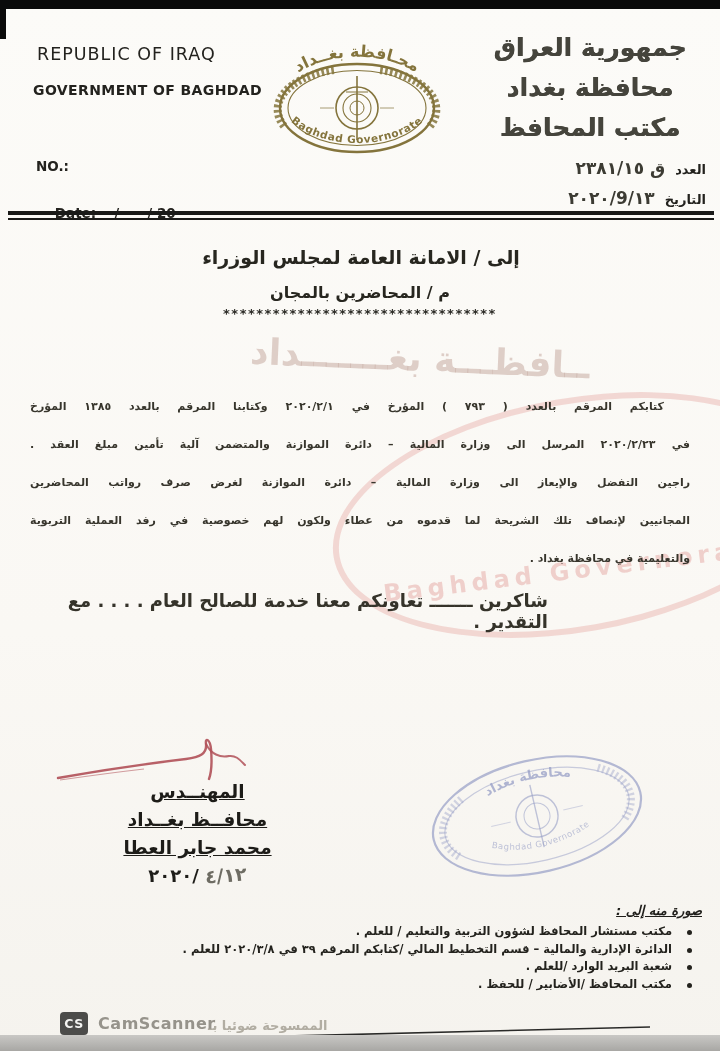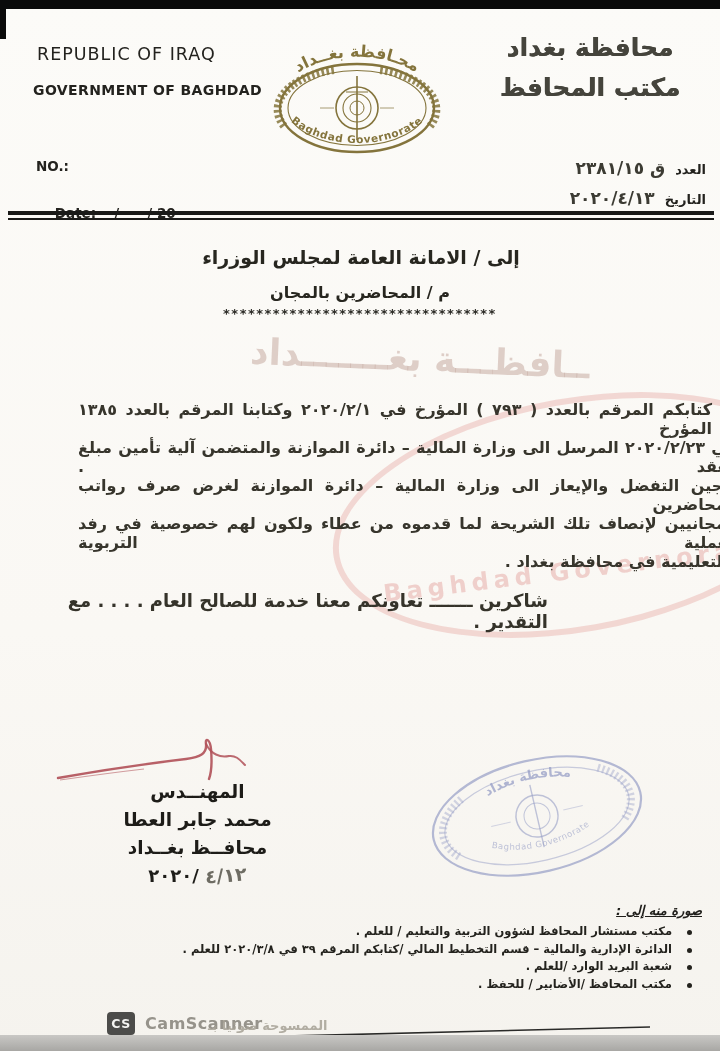--- a/index.html
+++ b/index.html
@@ -48,50 +48,50 @@
   
   .to-line{position:absolute;left:1px;width:720px;top:246px;text-align:center;direction:rtl;
     font-size:19px;font-weight:800;color:#27261f;}
   .subj-line{position:absolute;left:0;width:720px;top:283px;text-align:center;direction:rtl;
     font-size:16px;font-weight:800;color:#27261f;}
   .stars{position:absolute;left:0;width:720px;top:306px;text-align:center;
     font-size:13px;font-weight:700;letter-spacing:1.5px;color:#2c2b26;}
 
   
   .greeting{position:absolute;right:30px;top:354px;direction:rtl;font-size:19.5px;font-weight:700;color:#3a382f;}
-  .bline{position:absolute;left:30px;width:660px;direction:rtl;font-size:16px;font-weight:700;
-    color:#37352c;text-align:justify;white-space:normal;margin-left:48px;}
+  .bline{position:absolute;left:30px;width:660px;direction:rtl;font-size:11px;font-weight:700;
+    color:#37352c;text-align:justify;white-space:normal;}
   .bline.just{text-align-last:justify;}
   .bline.end{text-align:right;}
   .bline.ind{width:634px;}
   .closing{position:absolute;right:172px;top:590px;direction:rtl;font-size:18px;font-weight:700;color:#35332a;}
 
   
   .sig-scribble{position:absolute;left:48px;top:730px;}
   .sig-block{position:absolute;left:95px;top:778px;width:205px;text-align:center;direction:rtl;}
-  .sig-block div{font-size:18.5px;font-weight:800;color:#1d1c18;line-height:28px;letter-spacing:.5px;}
+  .sig-block div{font-size:18.5px;font-weight:800;color:#1d1c18;line-height:28px;letter-spacing:.5px;text-decoration:underline;}
   .sig-date{position:absolute;left:110px;top:864px;width:175px;text-align:center;direction:ltr;white-space:nowrap;}
   .sig-date .printed{font-size:18px;font-weight:800;color:#1d1c18;}
   .sig-date .hand{font-size:19px;font-weight:600;color:#6e6c63;margin-left:6px;display:inline-block;transform:rotate(-4deg);}
 
   
   .seal-svg{position:absolute;left:250px;top:18px;}
   .stamp-svg{position:absolute;left:410px;top:720px;opacity:.8;}
 
   
   .cc{position:absolute;right:18px;top:903px;width:620px;direction:rtl;text-align:right;}
   .cc-head{font-size:13px;font-weight:800;color:#1f1e1a;text-decoration:underline;margin-bottom:5px;font-style:italic;}
   .cc ul{list-style:none;margin:0;padding:0;}
   .cc li{position:relative;font-size:11.5px;font-weight:700;color:#23221d;line-height:17.5px;padding-right:30px;}
   .cc li::before{content:"";position:absolute;right:10px;top:7px;width:5px;height:5px;border-radius:50%;background:#23221d;}
 
   
   .cs-wrap{position:absolute;left:60px;top:1012px;height:26px;}
   .cs-box{display:inline-block;vertical-align:middle;width:28px;height:23px;background:#4c4c4a;border-radius:4px;
-    color:#f4f4f2;font-size:12.5px;font-weight:800;text-align:center;line-height:23px;letter-spacing:.5px;margin-left:47px;}
+    color:#f4f4f2;font-size:12.5px;font-weight:800;text-align:center;line-height:23px;letter-spacing:.5px;}
   .cs-name{display:inline-block;vertical-align:middle;margin-left:5px;font-size:16px;font-weight:700;color:#96938b;letter-spacing:.5px;}
   .cs-ar{position:absolute;left:148px;top:6px;direction:rtl;font-size:13px;font-weight:600;color:rgba(165,160,148,.85);white-space:nowrap;}
 </style>
 </head>
 <body>
 
 <div class="page">
 
   <div class="wm-arabic">ــافظـــة بغـــــــداد</div>
   <div class="wm-ellipse"></div>
@@ -124,28 +124,29 @@
     <line x1="107" y1="58" x2="107" y2="122" stroke="#84743c" stroke-width="1.6"></line>
     <line x1="96" y1="74" x2="118" y2="74" stroke="#84743c" stroke-width="1"></line>
     <line x1="70" y1="90" x2="84" y2="90" stroke="#84743c" stroke-width="1" opacity=".7"></line>
     <line x1="130" y1="90" x2="144" y2="90" stroke="#84743c" stroke-width="1" opacity=".7"></line>
     <text font-size="10.5" font-weight="bold" fill="#84743c" letter-spacing=".6">
       <textPath href="#sealBot" startOffset="50%" text-anchor="middle">Baghdad Governorate</textPath>
     </text>
   </svg>
 
   <div class="ar-callig">
+    <div>جمهورية العراق</div>
     <div>محافظة بغداد</div>
     <div>مكتب المحافظ</div>
   </div>
   <div class="ar-num">
     <span class="lbl">العدد</span><span class="val">ق ٢٣٨١/١٥</span>
   </div>
   <div class="ar-dt">
-    <span class="lbl">التاريخ</span><span class="val">٢٠٢٠/٤/١٣</span>
+    <span class="lbl">التاريخ</span><span class="val">٢٠٢٠/9/١٣</span>
   </div>
 
   <div class="rule"></div>
 
   <div class="to-line">إلى / الامانة العامة لمجلس الوزراء</div>
   <div class="subj-line">م / المحاضرين بالمجان</div>
   <div class="stars">*********************************</div>
 
   <div class="bline just ind" style="top:400px;">كتابكم المرقم بالعدد ( ٧٩٣ ) المؤرخ في ٢٠٢٠/٢/١ وكتابنا المرقم بالعدد ١٣٨٥ المؤرخ</div>
   <div class="bline just" style="top:438px;">في ٢٠٢٠/٢/٢٣ المرسل الى وزارة المالية – دائرة الموازنة والمتضمن آلية تأمين مبلغ العقد .</div>
@@ -154,22 +155,22 @@
   <div class="bline end" style="top:552px;">والتعليمية في محافظة بغداد .</div>
   <div class="closing">شاكرين ـــــــ تعاونكم معنا خدمة للصالح العام . . . . مع التقدير .</div>
 
   <svg class="sig-scribble" width="215" height="58" viewBox="0 0 215 58">
     <path d="M 10,48 C 55,40 105,33 138,29 C 152,27 159,24 158,14 C 157,7 162,9 163,19 C 164,31 164,41 161,49" fill="none" stroke="#b05058" stroke-width="2.4" stroke-linecap="round" opacity=".9"></path>
     <path d="M 158,14 C 163,24 172,28 181,26 C 188,25 192,30 197,35" fill="none" stroke="#b05058" stroke-width="2" stroke-linecap="round" opacity=".85"></path>
     <path d="M 12,50 C 40,46 70,42 96,39" fill="none" stroke="#b05058" stroke-width="1.2" opacity=".55"></path>
   </svg>
   <div class="sig-block">
     <div>المهنــدس</div>
+    <div>محافــظ بغــداد</div>
     <div>محمد جابر العطا</div>
-    <div>محافــظ بغــداد</div>
   </div>
   <div class="sig-date">
     <span class="printed">٢٠٢٠/</span><span class="hand">٤/١٢</span>
   </div>
 
   <svg class="stamp-svg" width="254" height="192" viewBox="0 0 254 192">
     <defs>
       <path id="stampTop" d="M 40,100 A 88,52 0 0 1 212,100" fill="none"></path>
       <path id="stampBot" d="M 46,92 A 84,50 0 0 0 206,92" fill="none"></path>
     </defs>

